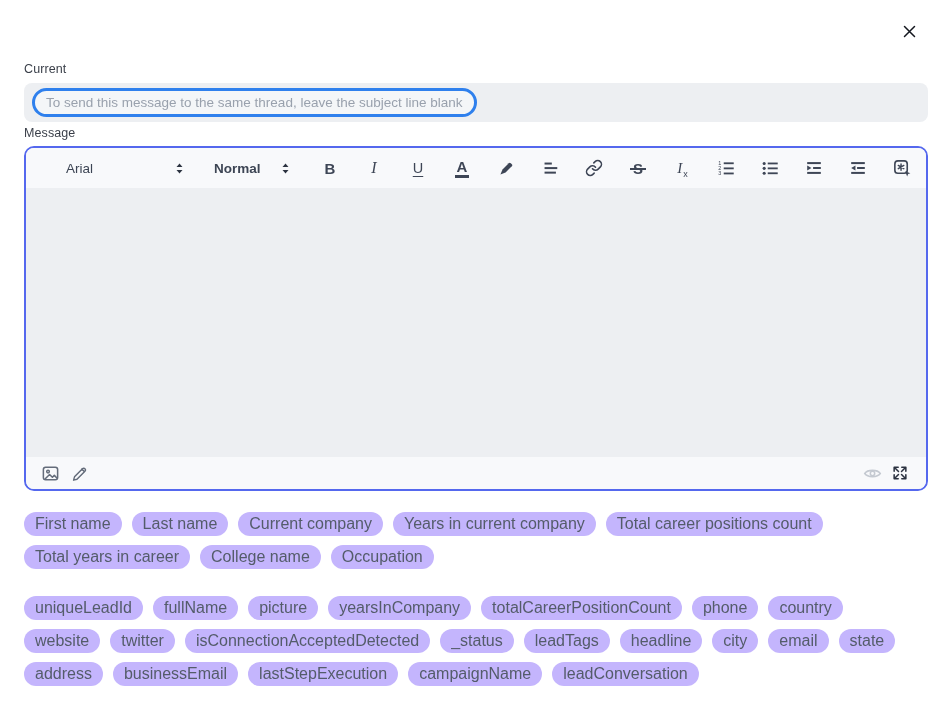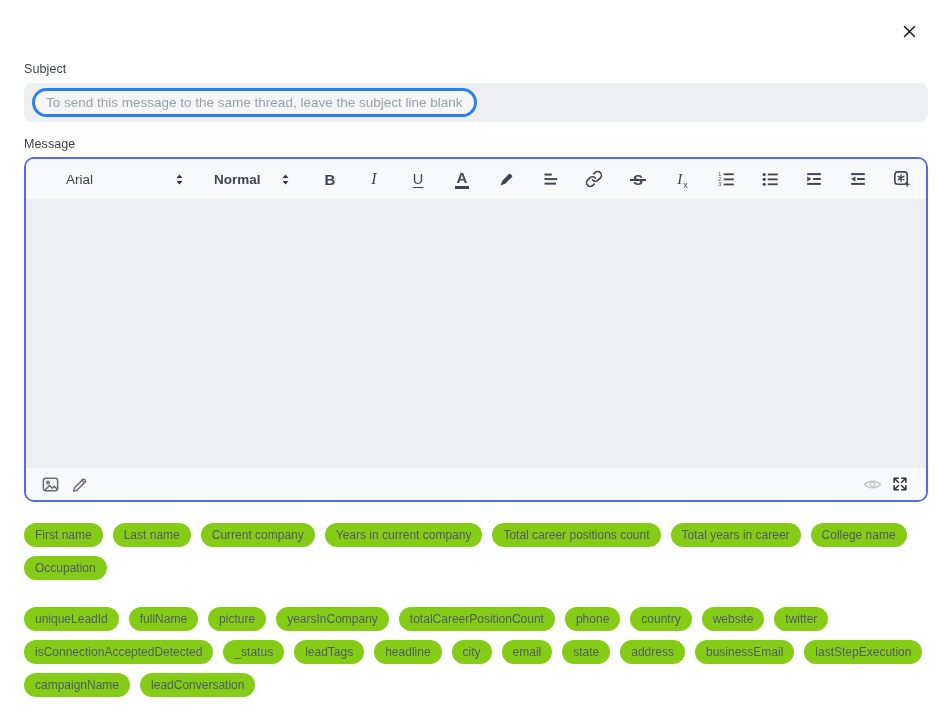--- a/index.html
+++ b/index.html
@@ -13,21 +13,21 @@
   .content { padding:62px 18px 0 24px; }
 
   .field-label { font-size:12.5px; color:#3a3f49; letter-spacing:.1px; }
 
   .subject-field { margin-top:7px; height:39px; background:#edeff2; border-radius:8px;
     display:flex; align-items:center; padding-left:8px; }
   .focus-ring { display:inline-flex; align-items:center; border:3px solid #2f80ed;
     border-radius:15px; background:#f4f6f8; padding:4px 11px; max-width:96%; }
   .ph-text { font-size:13.5px; color:#99a1ad; white-space:nowrap; }
 
-  .message-label { margin-top:15px; }
+  .message-label { margin-top:4px; }
 
   .editor { margin-top:6px; border:2px solid #5568ee; border-radius:10px; overflow:hidden;
     background:#f8f9fb; }
   .toolbar { height:40px; background:#f8f9fb; display:flex; align-items:center; padding-left:40px; }
   .tb-select { display:flex; align-items:center; justify-content:space-between; cursor:pointer; }
   .tb-select.font { width:120px; margin-right:28px; }
   .tb-select.style { width:78px; margin-right:16px;font-weight:bold; }
   .tb-select .sel-label { font-size:13.5px; color:#3d4554; }
   .tb-btn { width:44px; height:40px; display:flex; align-items:center; justify-content:center;
     cursor:pointer; background:none; border:none; color:#3e4656; }
@@ -45,41 +45,41 @@
   .editor-body { height:269px; background:#edeff2; cursor:text; }
 
   .editor-footer { height:32px; background:#f8f9fb; display:flex; align-items:center;
     justify-content:space-between; padding:0 12px 0 10px; }
   .footer-left, .footer-right { display:flex; align-items:center; }
   .footer-left .tb-btn, .footer-right .tb-btn { width:28px; height:28px; }
 
   .chips { display:flex; flex-wrap:wrap; gap:9px 10px; }
   .chips-1 { margin-top:21px; }
   .chips-2 { margin-top:27px; }
-  .chip { background:#84cc16; color:#545c6a; font-size:12px; line-height:14px;
+  .chip { background:#c4b5fd; color:#545c6a; font-size:16px; line-height:14px;
     padding:5px 11px; border-radius:12px; white-space:nowrap; cursor:pointer; }
 
   svg { display:block; }
 </style>
 </head>
 <body>
 
 <div class="dialog">
 
   <button class="close-btn">
     <span>
       <svg width="15" height="15" viewBox="0 0 15 15">
           <path d="M2.5 2.5 L12.5 12.5 M12.5 2.5 L2.5 12.5" stroke="#14171f" stroke-width="1.5" stroke-linecap="round"></path>
         </svg>
     </span>
   </button>
 
   <div class="content">
 
-    <div class="field-label">Subject</div>
+    <div class="field-label">Current</div>
 
     <div class="subject-field">
       <span class="focus-ring">
         <span class="ph-text">To send this message to the same thread, leave the subject line blank</span>
       </span>
     </div>
 
     <div class="field-label message-label">Message</div>
 
     <div class="editor">

